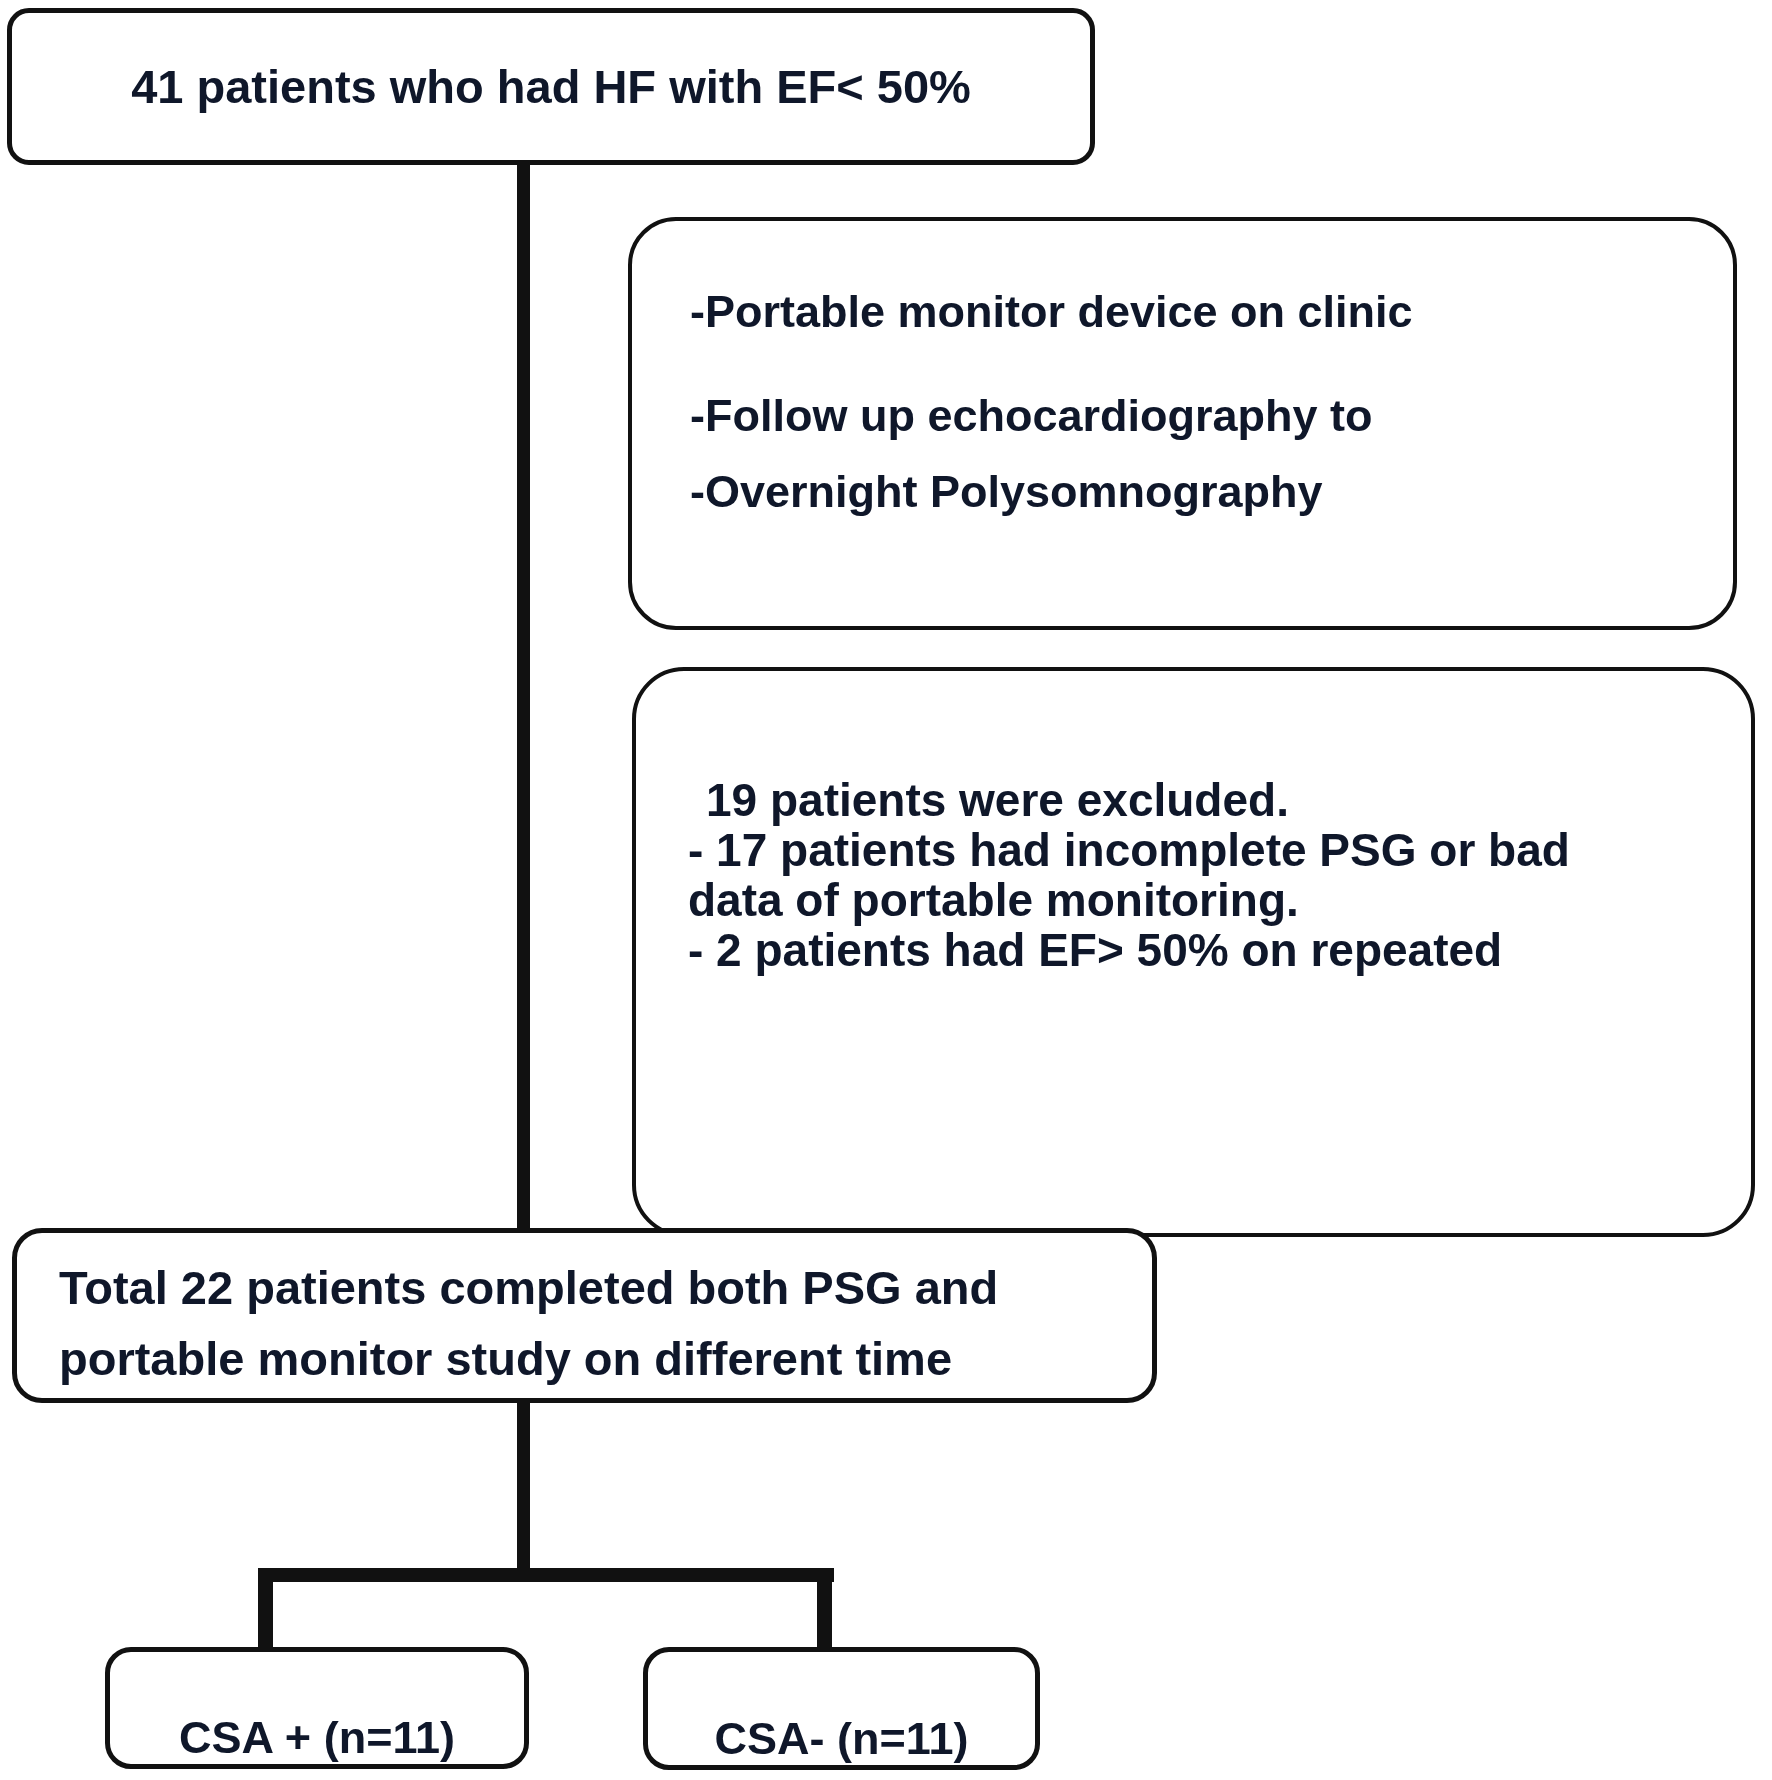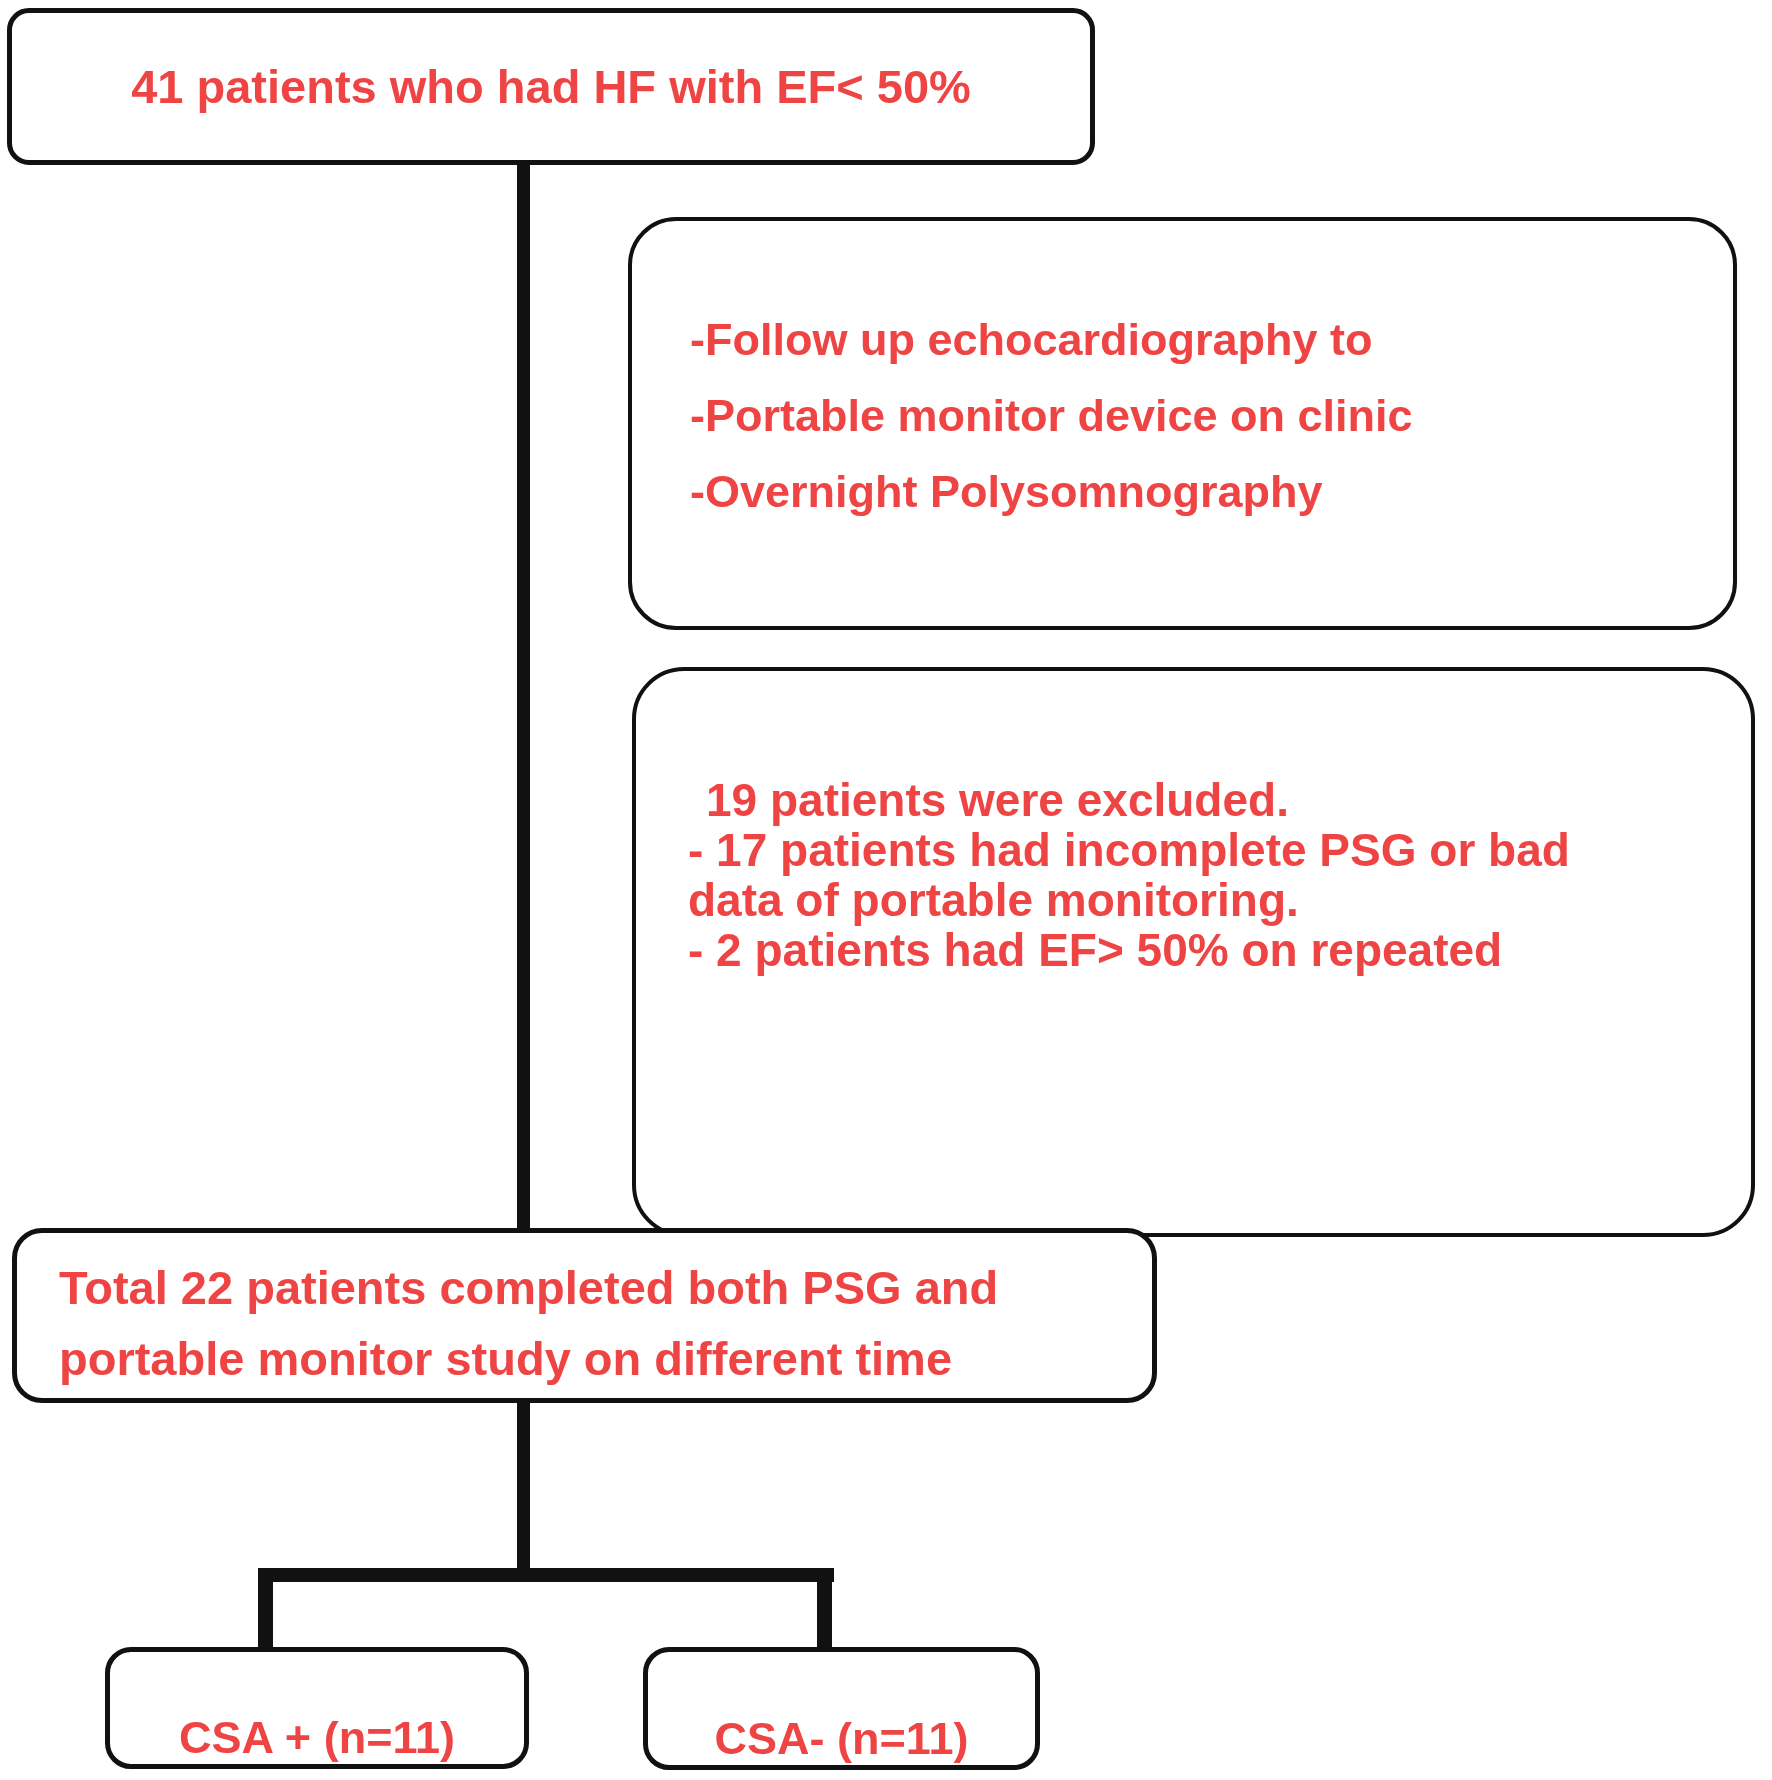--- a/index.html
+++ b/index.html
@@ -6,21 +6,21 @@
     margin: 0;
     padding: 0;
     background: #ffffff;
   }
   .canvas {
     position: relative;
     width: 1772px;
     height: 1780px;
     background: #ffffff;
     font-family: "Liberation Sans", "DejaVu Sans", sans-serif;
-    color: #ef4444;
+    color: #0f172a;
     overflow: hidden;
   }
   
   .connector {
     position: absolute;
     background: #111111;
     z-index: 1;
   }
   .vline-top    { left: 517px; top: 160px;  width: 13px;  height: 1072px; }
   .vline-bottom { left: 517px; top: 1400px; width: 13px;  height: 172px; }
@@ -85,22 +85,22 @@
   <div class="connector vline-bottom"></div>
   <div class="connector branch-bar"></div>
   <div class="connector drop-left"></div>
   <div class="connector drop-right"></div>
 
   <div class="box box-enrollment">
     <span>41 patients who had HF with EF&lt; 50%</span>
   </div>
 
   <div class="box box-procedures">
+    <div class="tline">-Portable monitor device on clinic</div>
     <div class="tline para-gap">-Follow up echocardiography to</div>
-    <div class="tline">-Portable monitor device on clinic</div>
     <div class="tline">-Overnight Polysomnography</div>
   </div>
 
   <div class="box box-excluded">
     <div class="tline indent">19 patients were excluded.</div>
     <div class="tline para-gap">- 17 patients had incomplete PSG or bad</div>
     <div class="tline">data of portable monitoring.</div>
     <div class="tline para-gap">- 2 patients had EF&gt; 50% on repeated</div>
   </div>
 

